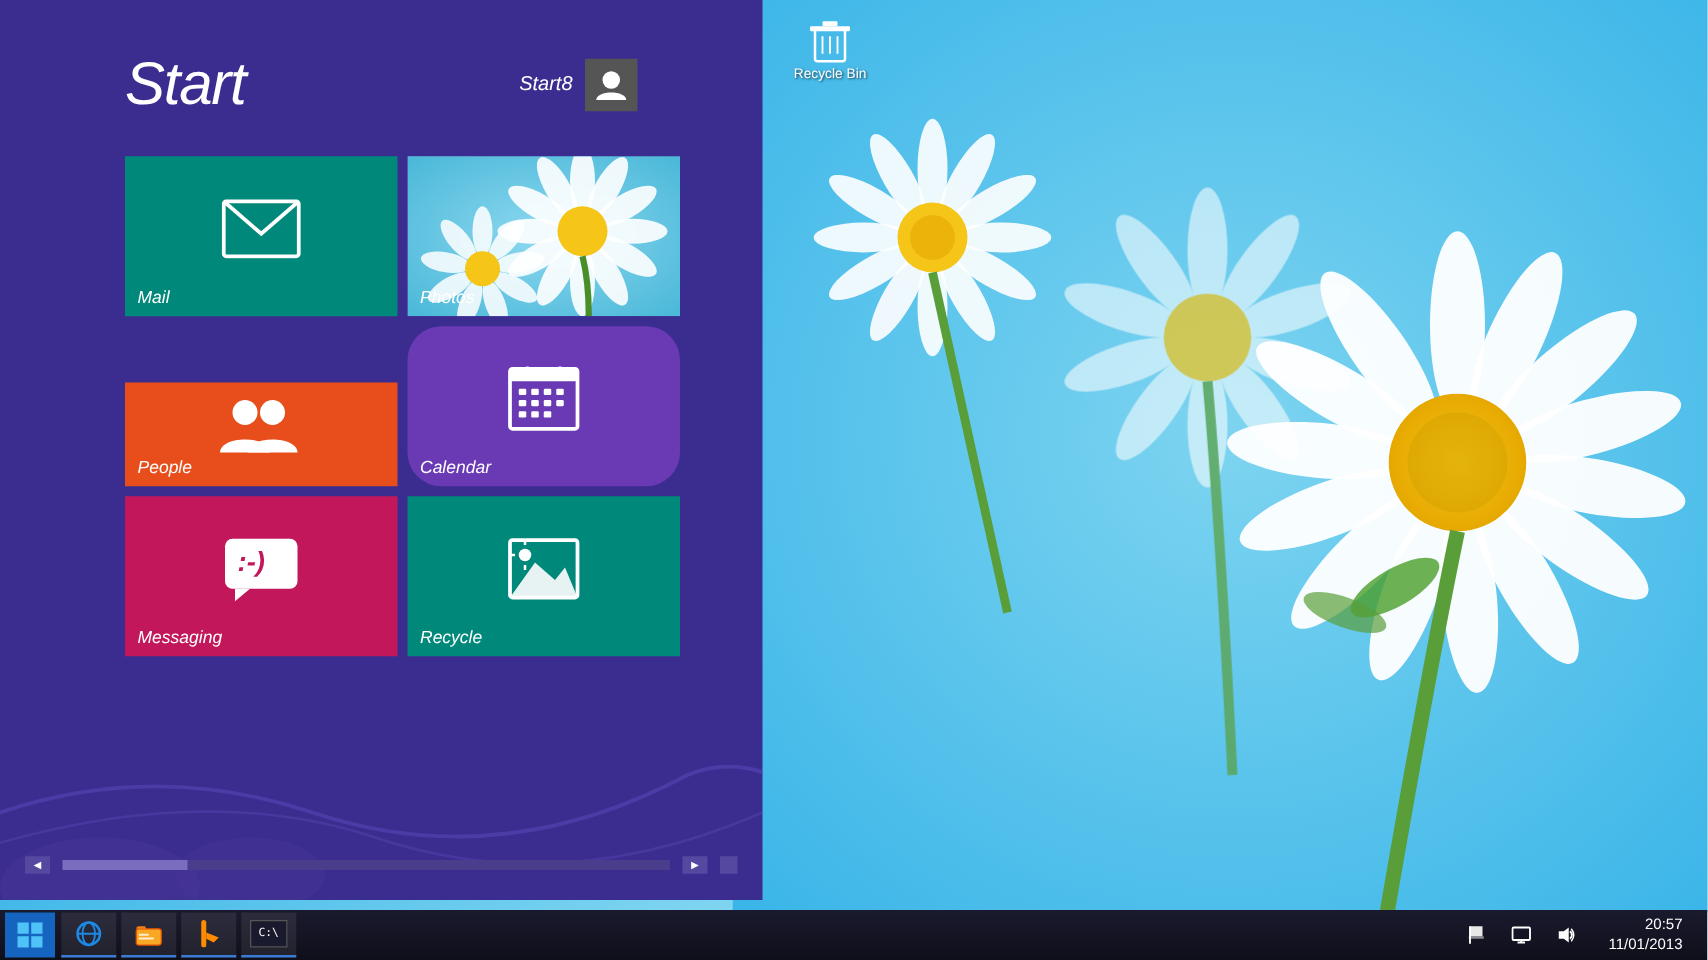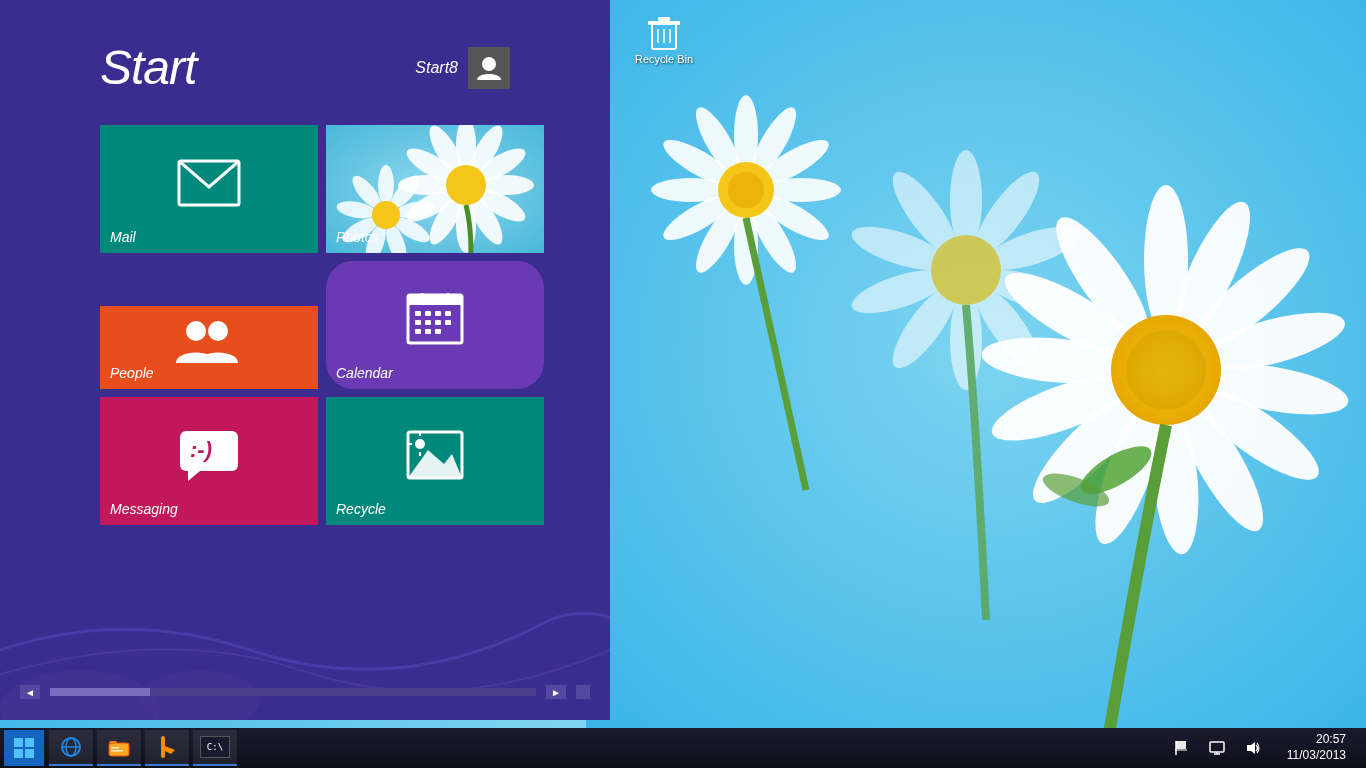--- a/index.html
+++ b/index.html
@@ -564,16 +564,16 @@
     <div class="tray-icon">
       <svg width="16" height="16" viewBox="0 0 16 16">
         <polygon points="2,5 6,5 10,2 10,14 6,11 2,11" fill="white"></polygon>
         <path d="M11 5 Q14 8 11 11" stroke="white" stroke-width="1.5" fill="none"></path>
         <path d="M12 3 Q16 8 12 13" stroke="white" stroke-width="1.2" fill="none"></path>
       </svg>
     </div>
 
     <div class="clock-area">
       <span>20:57</span>
-      <span>11/03/2013</span>
+      <span>11/01/2013</span>
     </div>
   </div>
 </div>
 
 </body></html>

